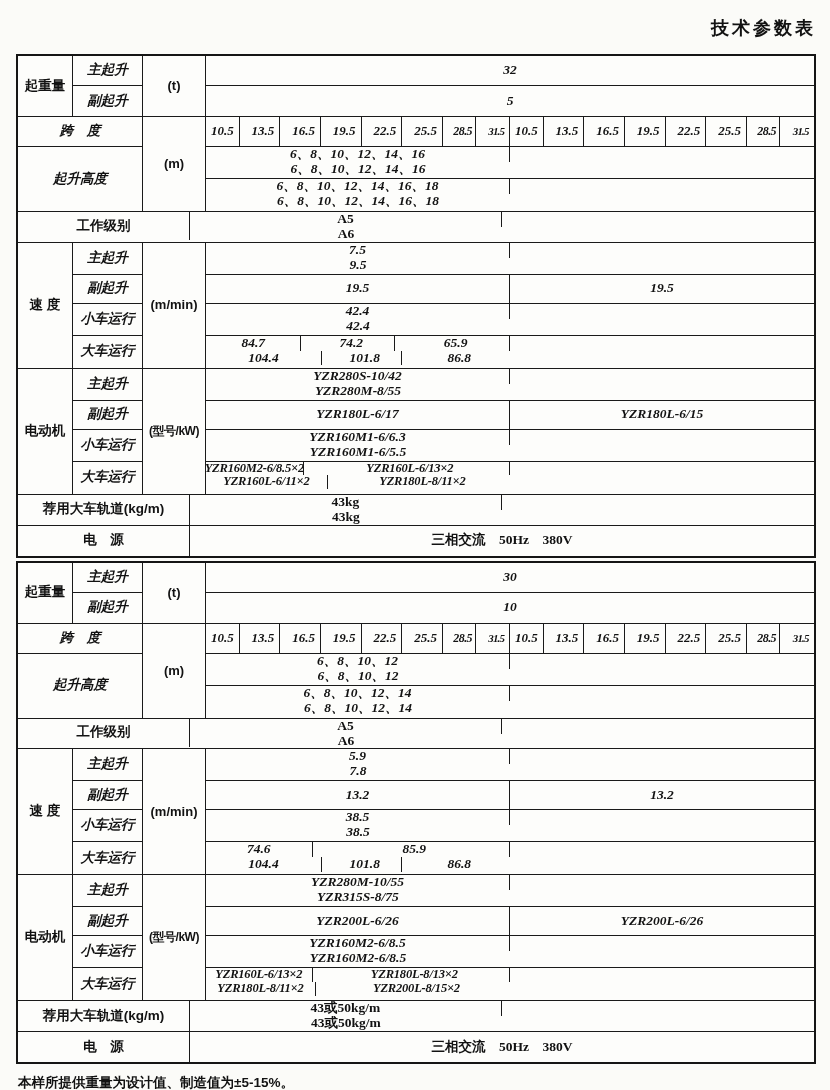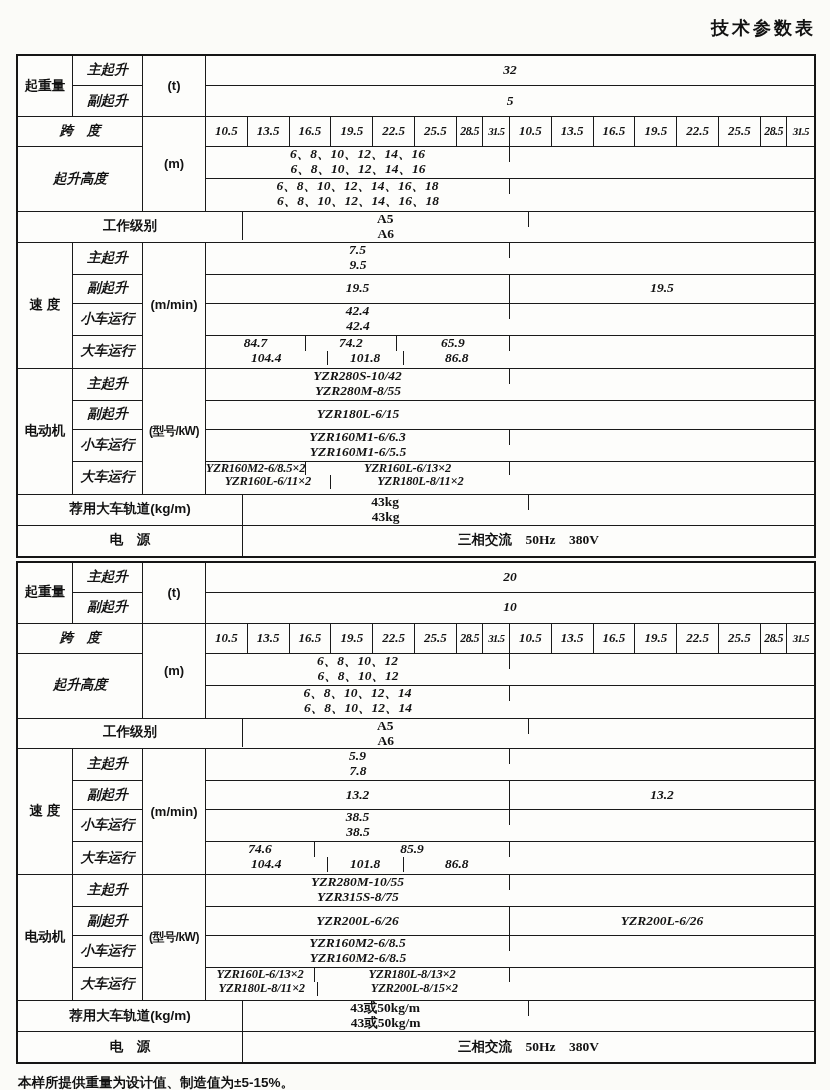--- a/index.html
+++ b/index.html
@@ -27,25 +27,25 @@
     line-height:1.1;overflow:hidden;white-space:nowrap;
   }
   .lab{font-family:"Liberation Sans","DejaVu Sans",sans-serif;font-weight:bold;}
   .br{border-right:1.6px solid #1a1a1a;}
   .bb{border-bottom:1.6px solid #1a1a1a;}
   .stack{display:flex;flex-direction:column;font-style:italic;}
   .c1{width:55px;}
   .c2{width:70px;}
   .c3{width:63px;font-size:13px;}
   .lw{width:125px;}
-  .lw3{width:225px;}
+  .lw3{width:172px;}
   .data{flex:1;display:flex;flex-direction:column;min-width:0;}
   .drow{display:flex;min-width:0;}
   .half{width:50%;min-width:0;}
-  .hf{display:flex;}
+  .hf{display:flex;gap:7px;}
   .r28{height:28px;}
   .r29{height:29px;}
   .r30{height:30px;}
   .r32{height:32px;flex-direction:column;}
   .r64{height:64px;}
   .grow{flex:1;}
   .sc{width:13.75%;font-size:13px;}
   .scn{width:8.75%;font-size:12px;letter-spacing:-0.6px;}
   .scn2{width:8.75%;font-size:11px;letter-spacing:-0.8px;}
   .w33{width:33%;}.w30{width:30%;}.w37{width:37%;}
@@ -174,20 +174,21 @@
         <div class="cell r32 bb lab">小车运行</div>
         <div class="cell r32 lab">大车运行</div>
       </div>
       <div class="cell c3 br lab unitS">(型号/kW)</div>
       <div class="stack data">
         <div class="drow r32 bb">
           <div class="cell half br">YZR280S-10/42</div>
           <div class="cell half">YZR280M-8/55</div>
         </div>
         <div class="drow r29 bb">
+          <div class="cell half br">YZR180L-6/17</div>
           <div class="cell half">YZR180L-6/15</div>
         </div>
         <div class="drow r32 bb">
           <div class="cell half br">YZR160M1-6/6.3</div>
           <div class="cell half">YZR160M1-6/5.5</div>
         </div>
         <div class="drow r32">
           <div class="half hf br">
             <div class="cell w33 br mot">YZR160M2-6/8.5×2</div>
             <div class="cell w67 mot">YZR160L-6/13×2</div>
@@ -217,21 +218,21 @@
   <div class="tbl second">
 
     <div class="g">
       <div class="cell c1 br lab">起重量</div>
       <div class="stack c2 br">
         <div class="cell r30 bb lab">主起升</div>
         <div class="cell r30 lab">副起升</div>
       </div>
       <div class="cell c3 br lab">(t)</div>
       <div class="stack data">
-        <div class="cell r30 bb">20</div>
+        <div class="cell r30 bb">30</div>
         <div class="cell r30">10</div>
       </div>
     </div>
 
     <div class="g">
       <div class="stack lw br">
         <div class="cell r30 bb lab">跨　度</div>
         <div class="cell r64 lab">起升高度</div>
       </div>
       <div class="cell c3 br lab">(m)</div>

